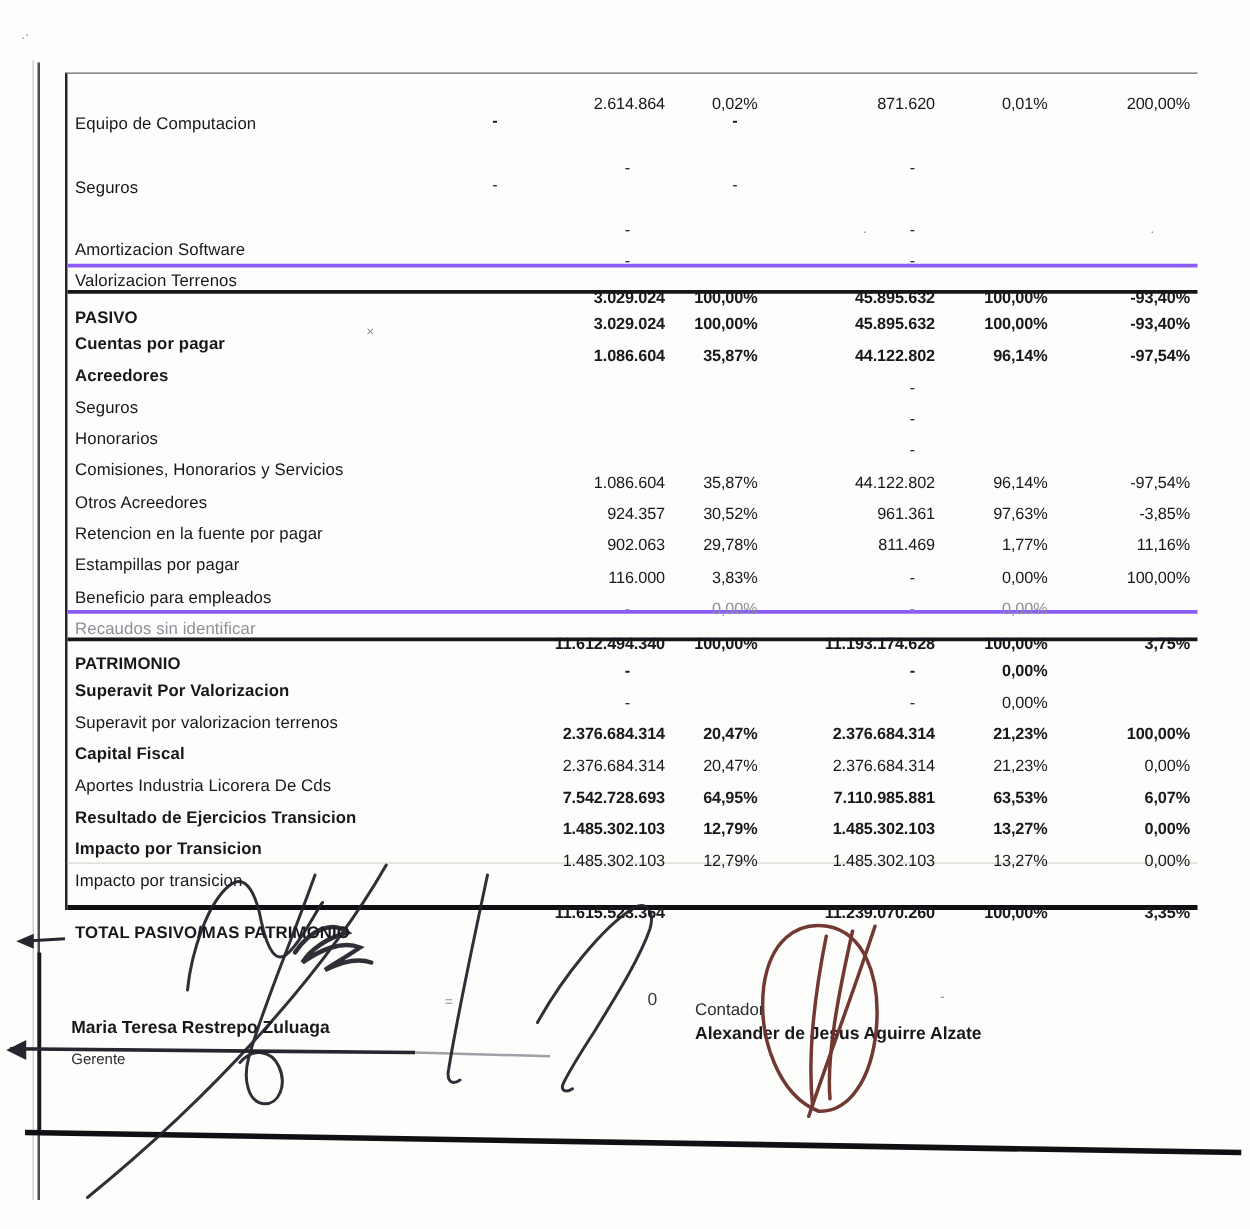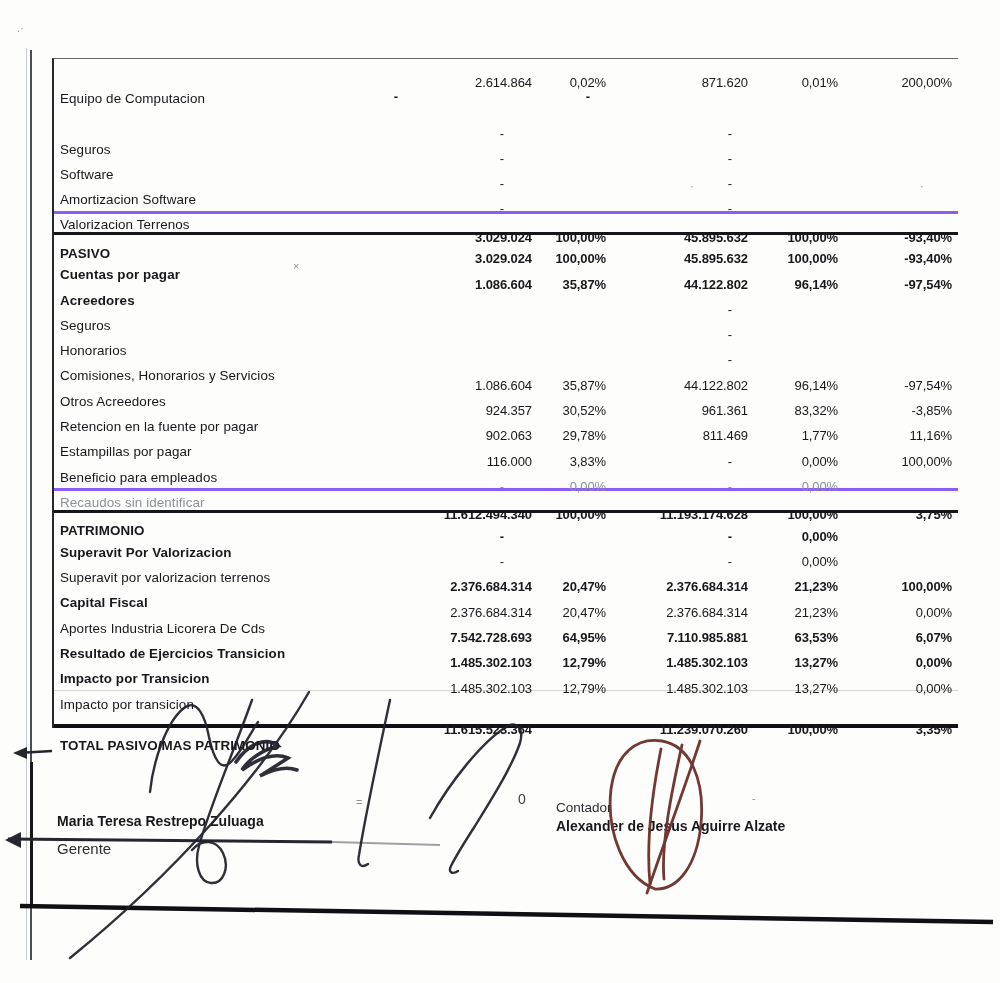--- a/index.html
+++ b/index.html
@@ -35,21 +35,21 @@
   .dash0{padding-right:28px;}
   .dash2{padding-right:16px;}
 
   
   #sig-box{
     position:absolute;left:30px;top:762px;width:956px;height:144px;
     border-left:3px solid #17171c;box-sizing:border-box;
   }
   .sig-text{position:absolute;font-family:"Liberation Sans",sans-serif;}
   #gerente-name{left:57px;top:813px;font-size:14px;font-weight:bold;}
-  #gerente-title{left:57px;top:840px;font-size:15px;color:#2a2c31;}
+  #gerente-title{left:57px;top:840px;font-size:12px;color:#2a2c31;}
   #contador-name{left:556px;top:818px;font-size:14px;font-weight:bold;}
   #contador-title{left:556px;top:800px;font-size:13.5px;color:#2a2c31;}
   #zero-mark{left:518px;top:791px;font-size:14px;color:#3a3c41;}
 
   
   .speck{position:absolute;color:#8e9094;font-size:11px;}
   #overlay{position:absolute;left:0;top:0;pointer-events:none;}
 </style>
 </head>
 <body>
@@ -77,21 +77,20 @@
       </div>
       <div class="row st-normal">
         <span class="c lab">Seguros</span>
         <span class="c v dash0">-</span>
         <span class="c v"></span>
         <span class="c v dash2">-</span>
         <span class="c v"></span>
         <span class="c v"></span>
       </div>
       <div class="row st-normal">
-        <span class="c lab">Software</span>
         <span class="c v dash0">-</span>
         <span class="c v"></span>
         <span class="c v dash2">-</span>
         <span class="c v"></span>
         <span class="c v"></span>
       </div>
       <div class="row st-normal">
         <span class="c lab">Amortizacion Software</span>
         <span class="c v dash0">-</span>
         <span class="c v"></span>
@@ -161,21 +160,21 @@
         <span class="c v">35,87%</span>
         <span class="c v">44.122.802</span>
         <span class="c v">96,14%</span>
         <span class="c v">-97,54%</span>
       </div>
       <div class="row st-normal">
         <span class="c lab">Retencion en la fuente por pagar</span>
         <span class="c v">924.357</span>
         <span class="c v">30,52%</span>
         <span class="c v">961.361</span>
-        <span class="c v">83,32%</span>
+        <span class="c v">97,63%</span>
         <span class="c v">-3,85%</span>
       </div>
       <div class="row st-normal">
         <span class="c lab">Estampillas por pagar</span>
         <span class="c v">902.063</span>
         <span class="c v">29,78%</span>
         <span class="c v">811.469</span>
         <span class="c v">1,77%</span>
         <span class="c v">11,16%</span>
       </div>

